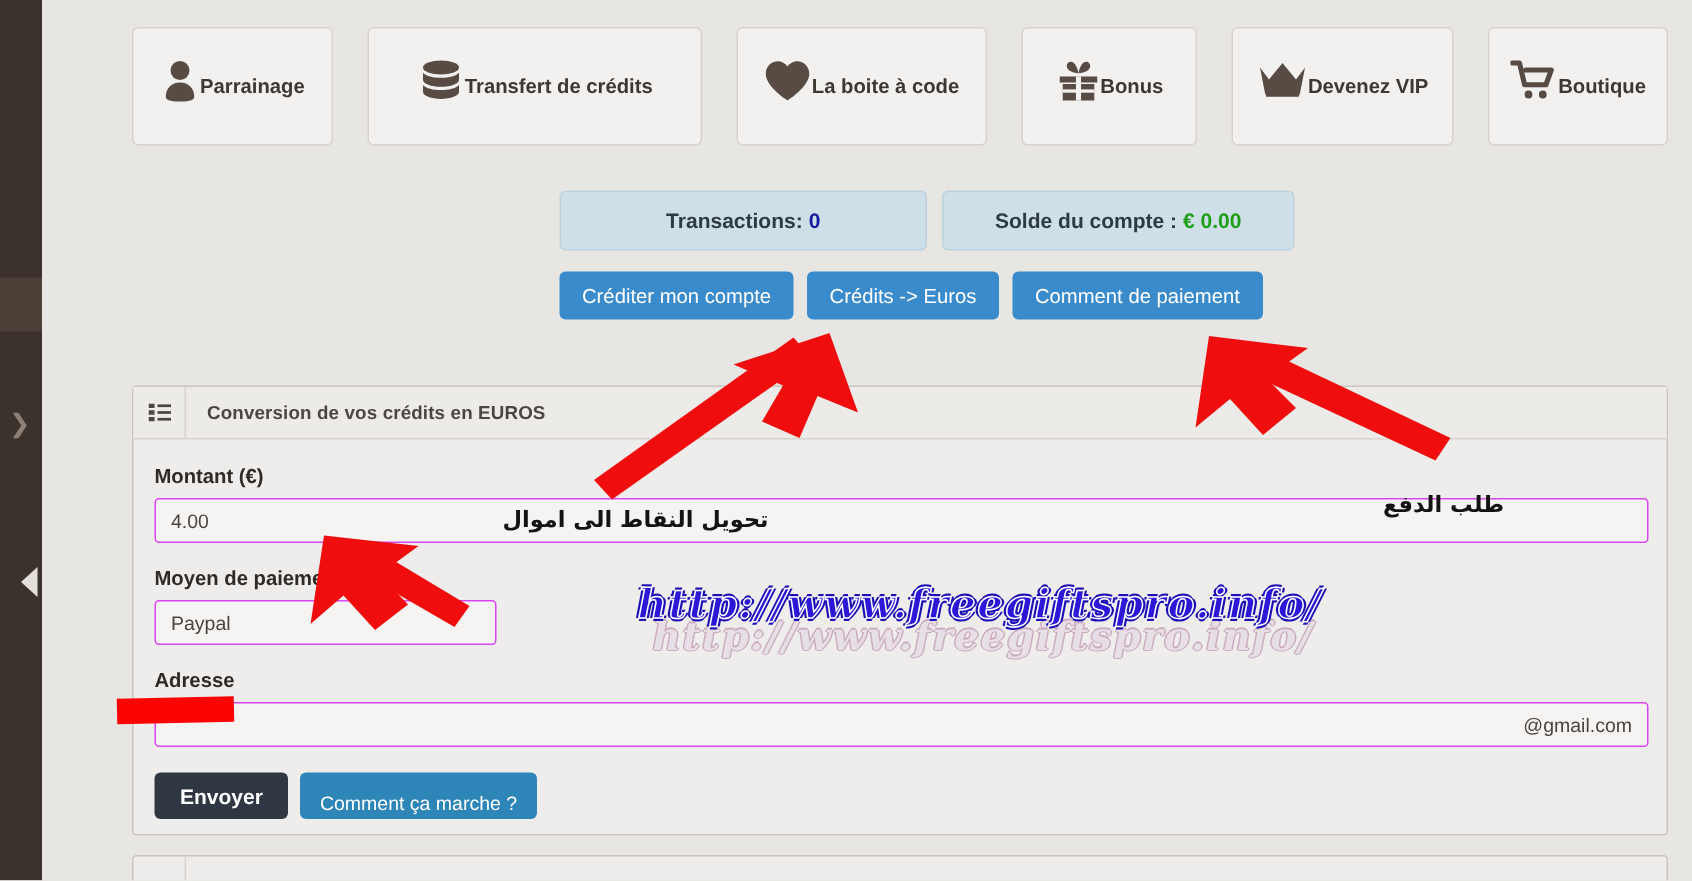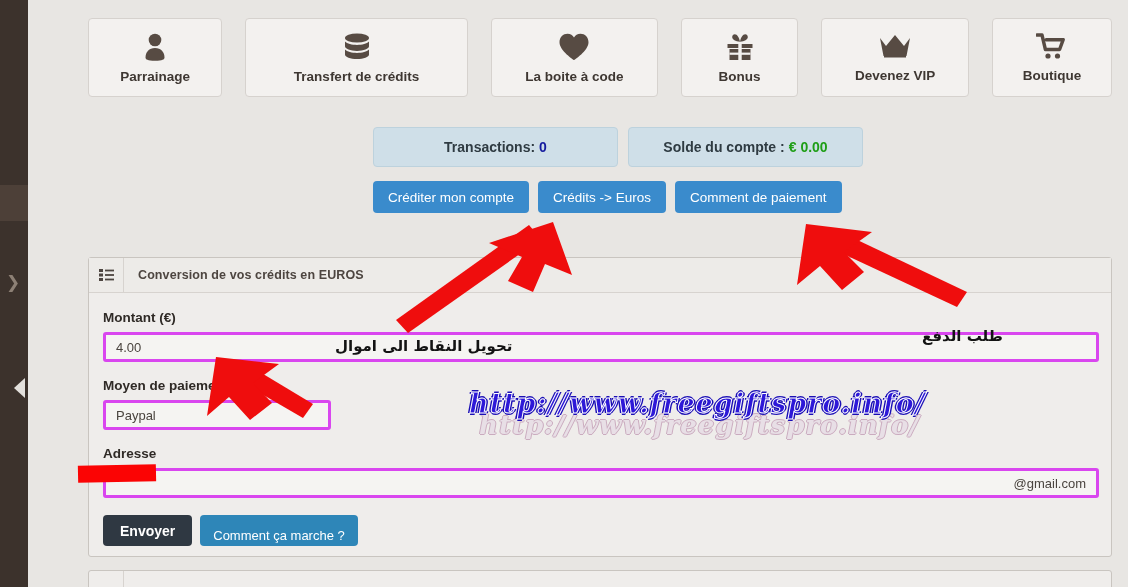--- a/index.html
+++ b/index.html
@@ -58,21 +58,21 @@
   .tiles {
     position: absolute; left: 60px; top: 18px;
     width: 1024px; height: 79px;
     display: flex; gap: 0;
   }
   .tile {
     background: #f3f1ef;
     border: 1px solid #d6d2ce;
     border-radius: 4px;
     height: 79px;
-    display: flex; flex-direction: column;
+    display: flex; flex-direction: row;
     align-items: center; justify-content: center;
     cursor: pointer;
     margin-right: 23px;
   }
   .tile:last-child { margin-right: 0; }
   .tile-icon {
     color: #574b43;
     line-height: 1;
     margin-bottom: 7px;
     display: block;
@@ -142,21 +142,21 @@
   }
   .panel-body { padding: 14px 14px 0 14px; position: relative; }
 
   .field-label {
     font-size: 13.5px; font-weight: bold; color: #2f2a26;
     margin: 3px 0 7px 0;
   }
   .text-input {
     width: 100%; height: 30px;
     background: #f5f4f2;
-    border: 3px solid #d946ef;
+    border: 1px solid #d946ef;
     border-radius: 3px;
     padding: 0 10px;
     font-size: 13px; color: #4a4views;
     color: #4a443f;
     font-family: "Liberation Sans", sans-serif;
   }
   .input-amount { width: 996px; }
   .input-method { width: 228px; }
   .input-address { width: 996px; text-align: right; }
 
@@ -200,21 +200,20 @@
     font-family: "DejaVu Sans", sans-serif;
     white-space: nowrap;
   }
   #ann-ar-1 { left: 335px; top: 337px; }
   #ann-ar-2 { left: 922px; top: 327px; }
 
   .watermark {
     position: absolute; left: 425px; top: 388px;
     width: 545px; height: 56px;
     pointer-events: none;
-    margin-left: 44px;
   }
   .wm-line {
     position: absolute; left: 0;
     font-family: "DejaVu Serif", serif;
     font-weight: bold; font-style: italic;
     letter-spacing: 1px;
     white-space: nowrap;
   }
   .wm-main {
     top: 0; font-size: 27px;

